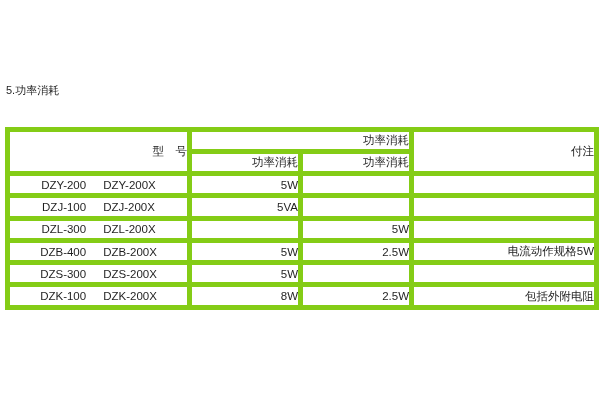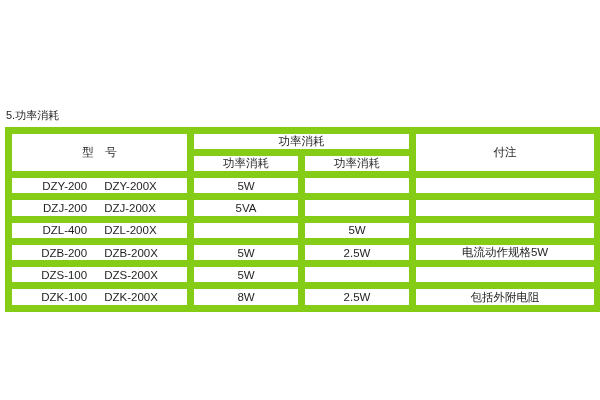--- a/index.html
+++ b/index.html
@@ -11,39 +11,39 @@
     height: 400px;
     background: #ffffff;
     font-family: "Liberation Sans", "DejaVu Sans", sans-serif;
     color: #1f1f1f;
     position: relative;
     overflow: hidden;
   }
   .doc-title {
     position: absolute;
     left: 6px;
-    top: 109px;
+    top: 84px;
     font-size: 11px;
     line-height: 13px;
     color: #1f1f1f;
   }
   table.spec-table {
     position: absolute;
     left: 5px;
     top: 127px;
     width: 589px;
     border-collapse: collapse;
     table-layout: fixed;
     font-size: 11.5px;
     color: #1f1f1f;
   }
   table.spec-table th,
   table.spec-table td {
-    border: 7px solid #84cc16;
-    text-align: center;
+    border: 5px solid #84cc16;
+    text-align: right;
     vertical-align: middle;
     font-weight: normal;
     padding: 0;
     overflow: hidden;
     white-space: nowrap;
   }
   thead tr { height: 22px; }
   tbody tr { height: 22.3px; }
   .model-cell-inner {
     display: flex;
@@ -83,54 +83,54 @@
           <span>DZY-200X</span>
         </div>
       </td>
       <td>5W</td>
       <td></td>
       <td></td>
     </tr>
     <tr>
       <td>
         <div class="model-cell-inner">
-          <span>DZJ-200</span>
+          <span>DZJ-100</span>
           <span>DZJ-200X</span>
         </div>
       </td>
       <td>5VA</td>
       <td></td>
       <td></td>
     </tr>
     <tr>
       <td>
         <div class="model-cell-inner">
-          <span>DZL-400</span>
+          <span>DZL-300</span>
           <span>DZL-200X</span>
         </div>
       </td>
       <td></td>
       <td>5W</td>
       <td></td>
     </tr>
     <tr>
       <td>
         <div class="model-cell-inner">
-          <span>DZB-200</span>
+          <span>DZB-400</span>
           <span>DZB-200X</span>
         </div>
       </td>
       <td>5W</td>
       <td>2.5W</td>
       <td>电流动作规格5W</td>
     </tr>
     <tr>
       <td>
         <div class="model-cell-inner">
-          <span>DZS-100</span>
+          <span>DZS-300</span>
           <span>DZS-200X</span>
         </div>
       </td>
       <td>5W</td>
       <td></td>
       <td></td>
     </tr>
     <tr>
       <td>
         <div class="model-cell-inner">

